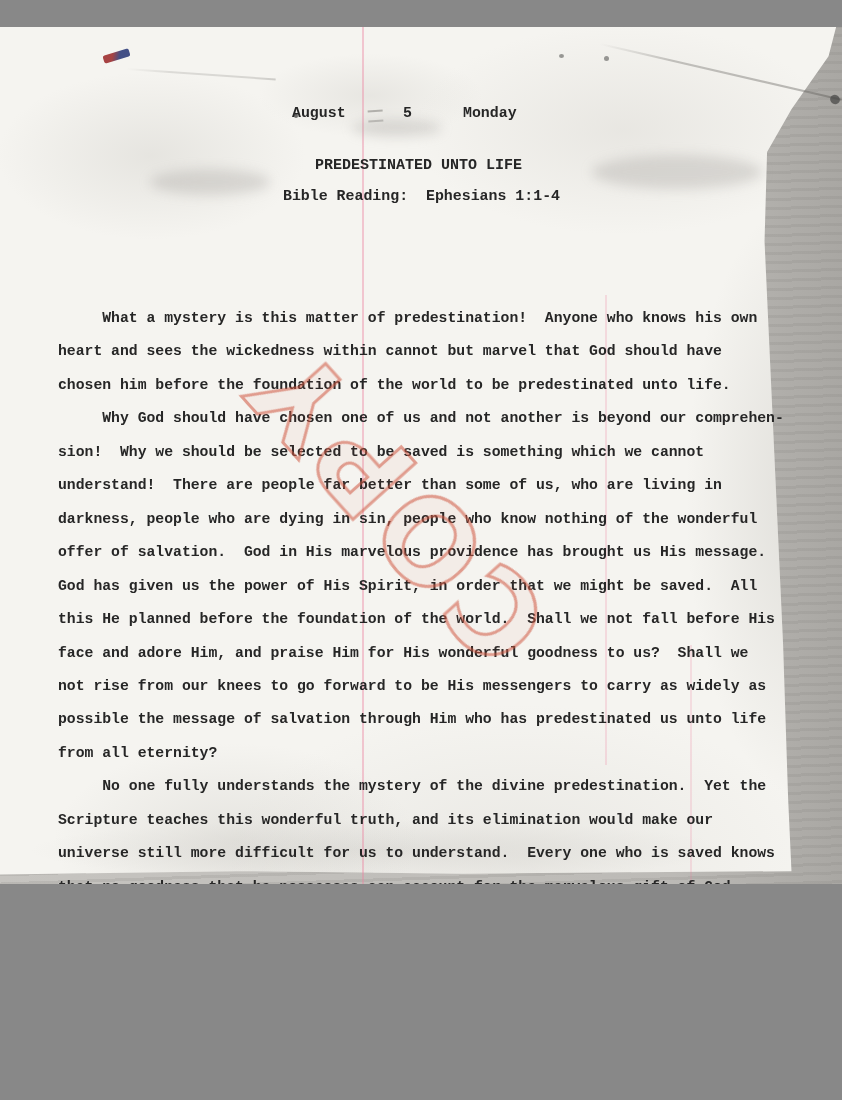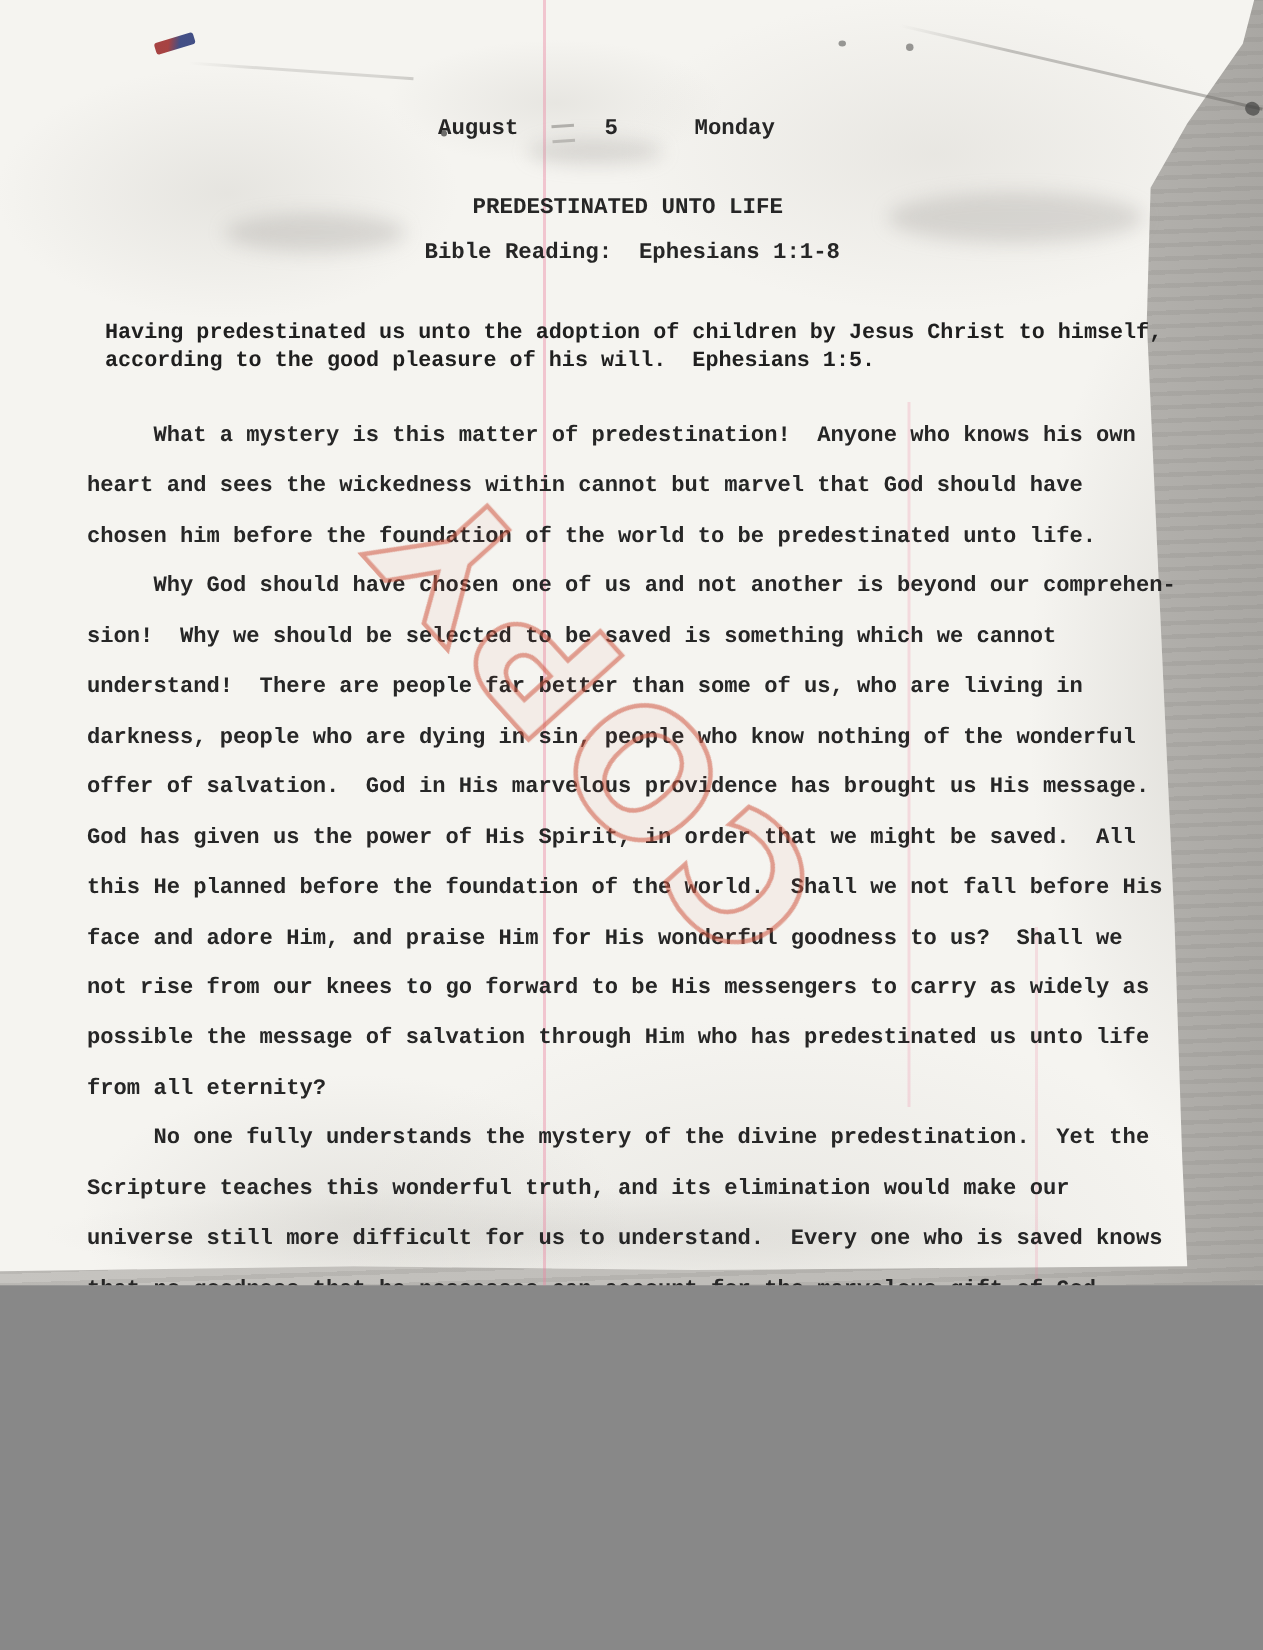--- a/index.html
+++ b/index.html
@@ -2,20 +2,21 @@
 <html><head>
 <meta charset="utf-8">
 <style>
   html,body{margin:0;padding:0;background:#888;}
   .scan{
     position:relative;width:842px;height:857px;overflow:hidden;
     background:
       repeating-linear-gradient(178deg, rgba(130,128,124,.18) 0 3px, rgba(0,0,0,0) 3px 9px),
       linear-gradient(90deg,#c6c4c0 0%,#bcbab6 80%,#a9a7a3 100%);
     font-family:"Liberation Mono", monospace;
+    margin-top:27px;
   }
   .paper{
     position:absolute;inset:0;background:#f5f4f0;
     clip-path:polygon(0 0, 99.3% 0, 98.4% 3.4%, 94% 9.6%, 91.1% 14.6%,
       90.8% 25%, 91.5% 40%, 92.2% 55%, 93% 72%, 93.6% 90%, 94% 98.5%,
       55% 98.8%, 28% 98.5%, 0 98.9%);
   }
   .paper::before{
     content:"";position:absolute;inset:0;pointer-events:none;
     background-image:
@@ -97,24 +98,22 @@
   <div class="smudge smudge-3"></div>
   <div class="smudge smudge-4"></div>
   <div class="smudge-eq"></div>
   <div class="edge-dark"></div>
 
   <div class="tw hdr h-august">August</div>
   <div class="tw hdr h-day">5</div>
   <div class="tw hdr h-monday">Monday</div>
 
   <div class="tw title">PREDESTINATED UNTO LIFE</div>
-  <div class="tw subtitle">Bible Reading:  Ephesians 1:1-8</div>
+  <div class="tw subtitle">Bible Reading:  Ephesians 1:1-4</div>
 
-  <div class="tw epigraph">Having predestinated us unto the adoption of children by Jesus Christ to himself,
-according to the good pleasure of his will.  Ephesians 1:5.</div>
 
   <div class="tw body-text">     What a mystery is this matter of predestination!  Anyone who knows his own
 heart and sees the wickedness within cannot but marvel that God should have
 chosen him before the foundation of the world to be predestinated unto life.
      Why God should have chosen one of us and not another is beyond our comprehen-
 sion!  Why we should be selected to be saved is something which we cannot
 understand!  There are people far better than some of us, who are living in
 darkness, people who are dying in sin, people who know nothing of the wonderful
 offer of salvation.  God in His marvelous providence has brought us His message.
 God has given us the power of His Spirit, in order that we might be saved.  All

